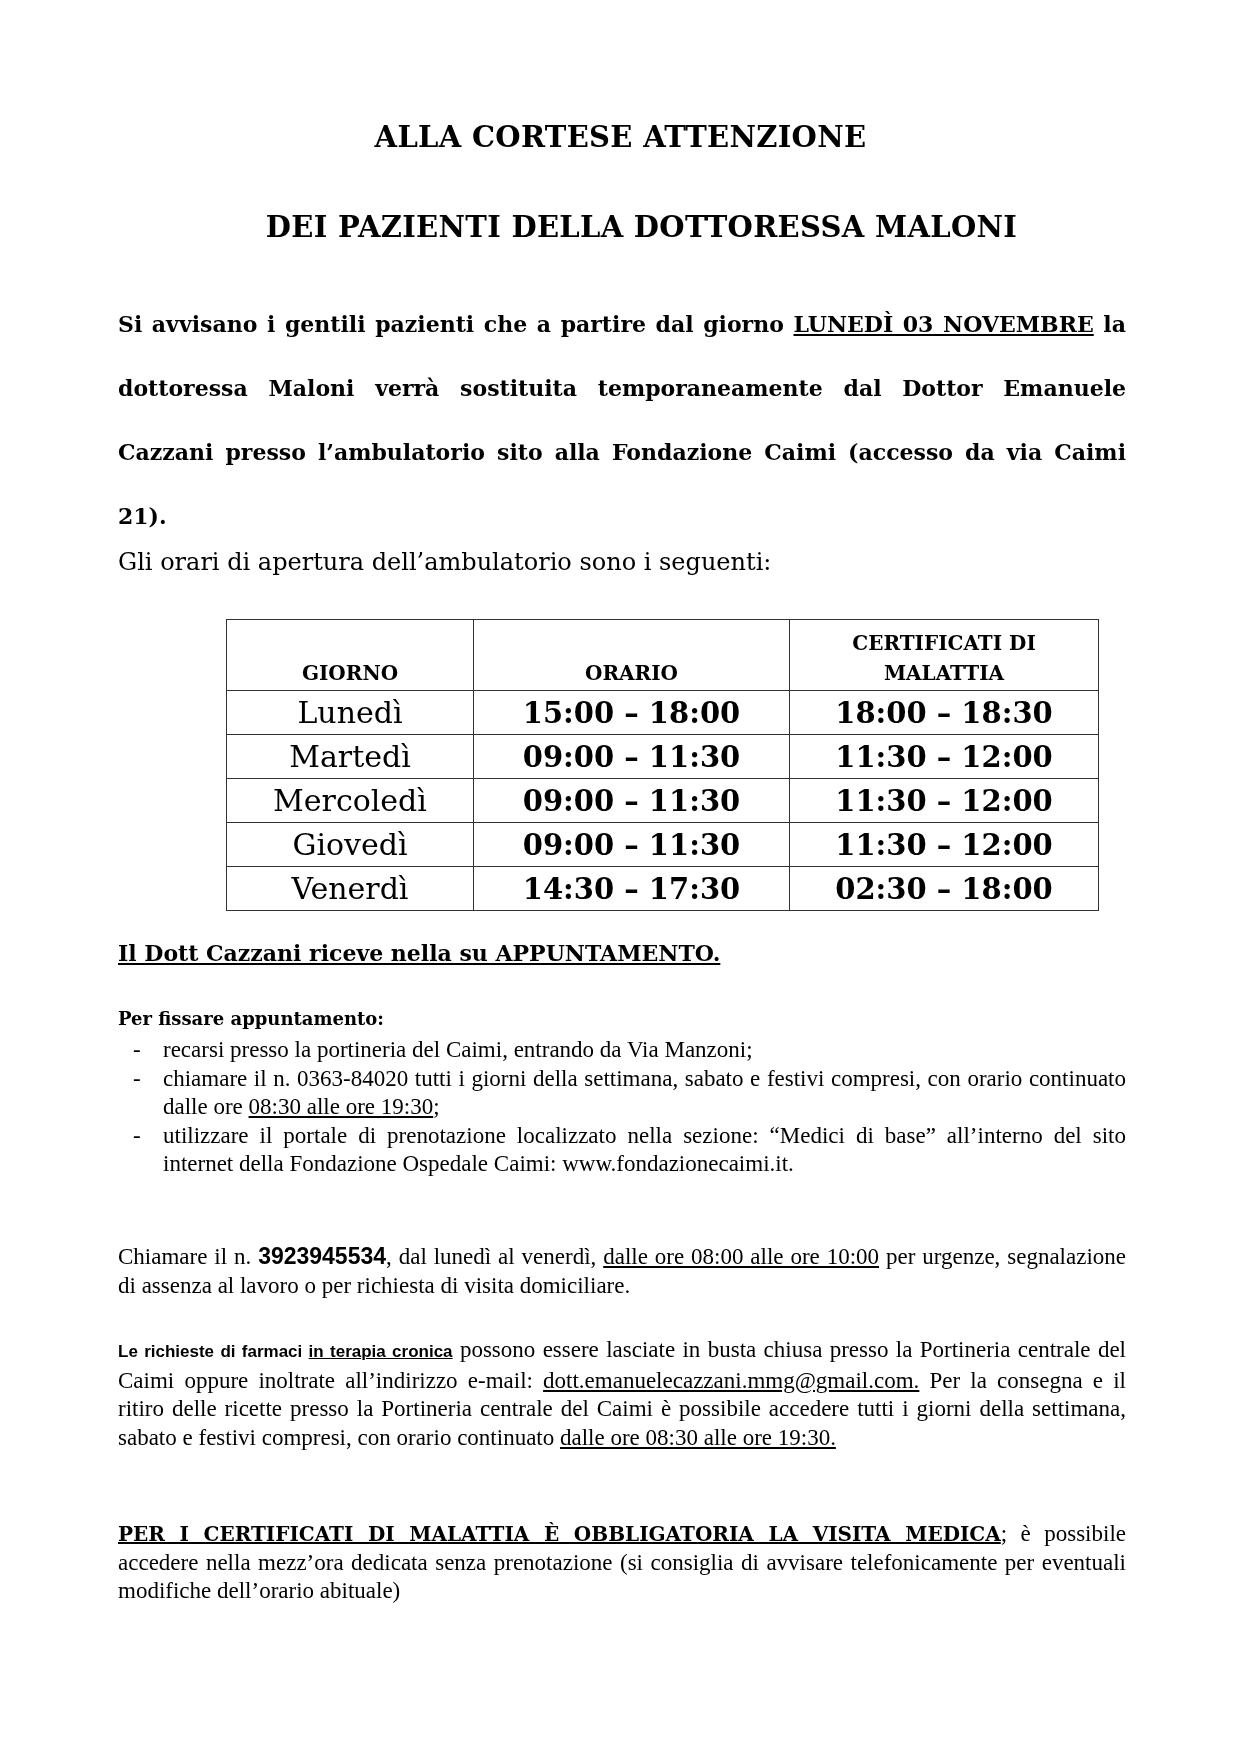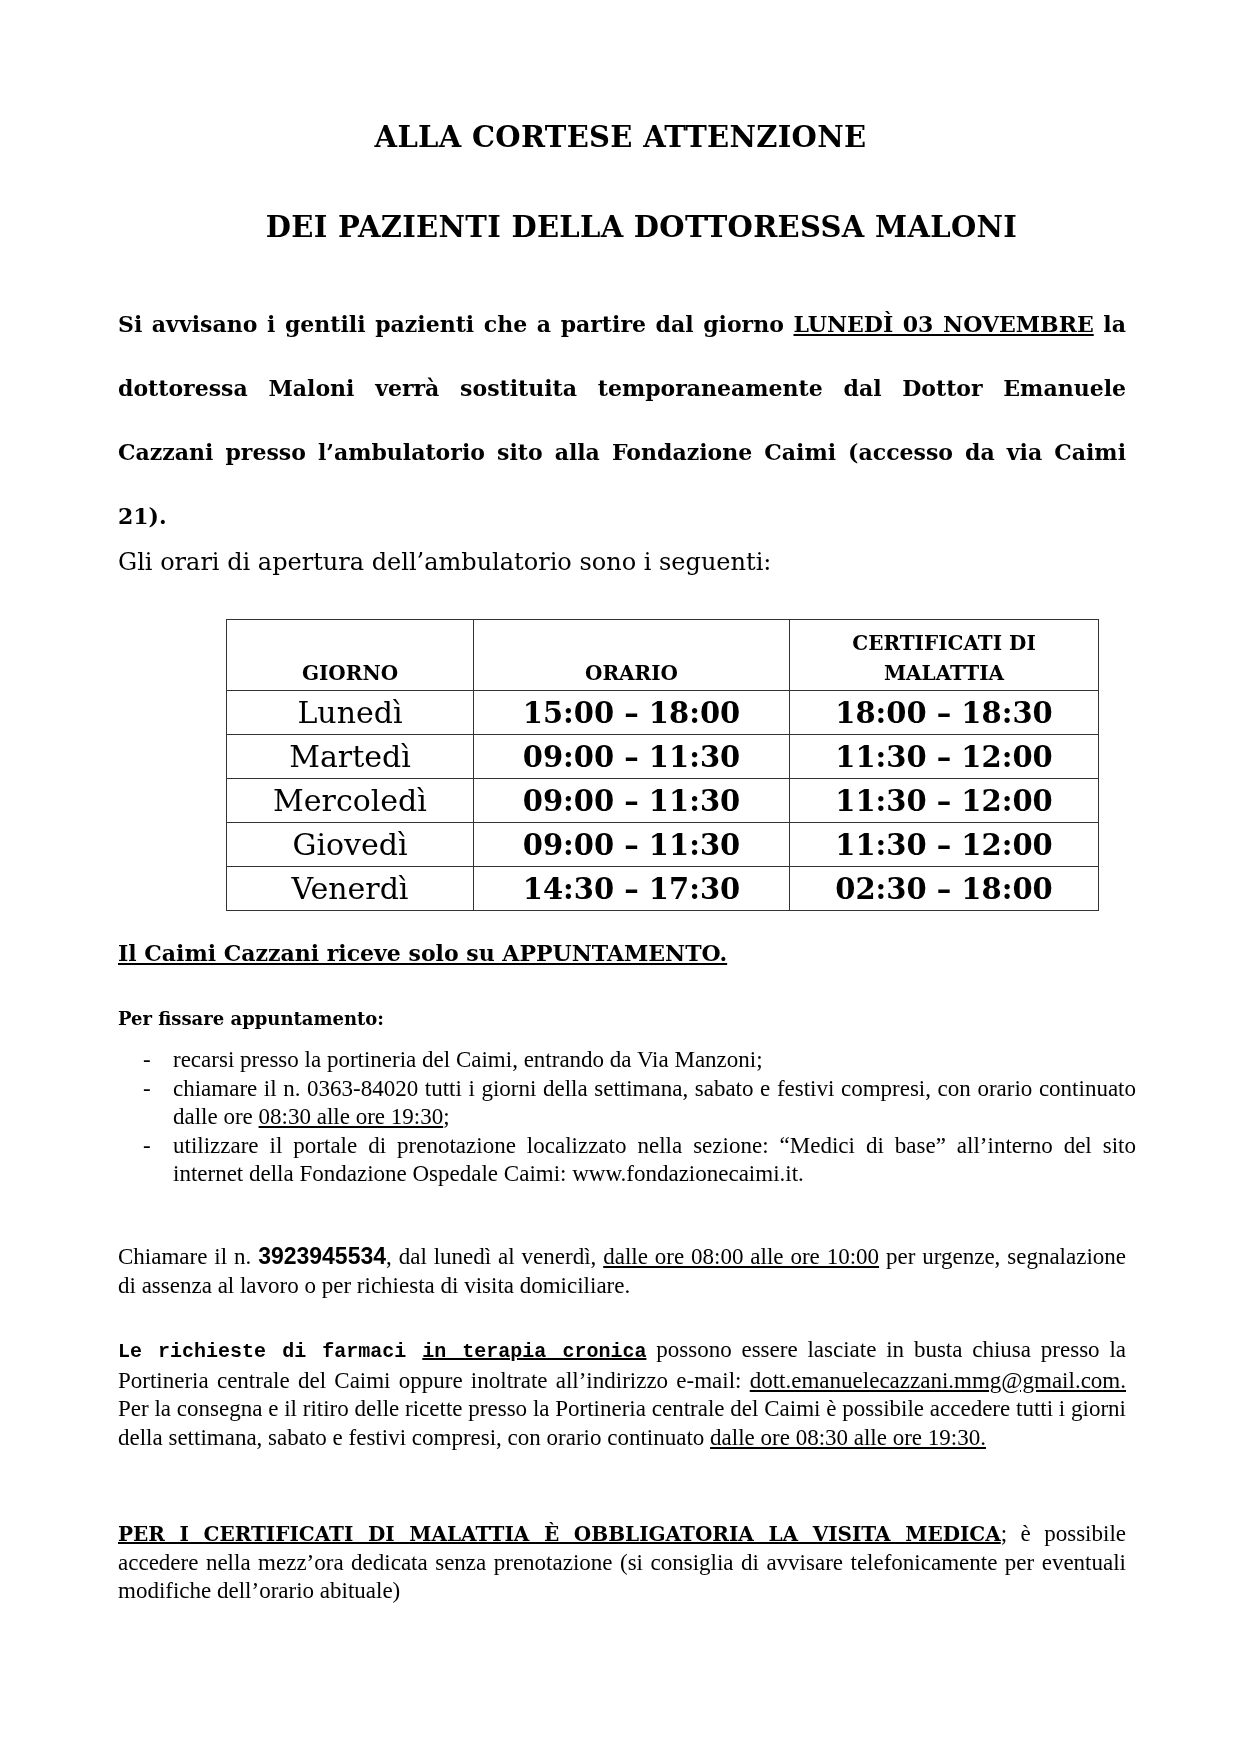--- a/index.html
+++ b/index.html
@@ -13,27 +13,27 @@
   .lead { position: absolute; left: 118px; top: 548px; font-family: "DejaVu Serif", serif; font-size: 24px; }
   table.sched { position: absolute; left: 226px; top: 619px; width: 873px; border-collapse: collapse; font-family: "DejaVu Serif", serif; }
   table.sched td, table.sched th { border: 1.5px solid #333; text-align: center; padding: 0; }
   table.sched th { font-weight: bold; font-size: 20px; vertical-align: bottom; height: 66px; line-height: 30px; padding-bottom: 2px; }
   table.sched td { height: 43px; }
   td.day { font-size: 30px; font-weight: normal; width: 246px; }
   td.time { font-size: 29px; font-weight: bold; }
   th.c1 { width: 246px; } th.c2 { width: 315px; }
   .appt { position: absolute; left: 118px; top: 940px; font-family: "DejaVu Serif", serif; font-weight: bold; font-size: 22px; text-decoration: underline; }
   .howto { position: absolute; left: 118px; top: 1008px; font-family: "DejaVu Serif", serif; font-weight: bold; font-size: 18px; }
-  .list { position: absolute; left: 118px; width: 1008px; top: 1036px; font-family: "Liberation Serif", serif; font-size: 23px; line-height: 28.5px; margin: 10px; padding: 0; list-style: none; }
+  .list { position: absolute; left: 118px; width: 1008px; top: 1036px; font-family: "Liberation Serif", serif; font-size: 23px; line-height: 28.5px; margin: 0; padding: 0; list-style: none; }
   .list li { position: relative; padding-left: 45px; text-align: justify; text-align-last: left; }
   .list li::before { content: "-"; position: absolute; left: 15px; top: 0; }
   .urg { position: absolute; left: 118px; width: 1008px; top: 1242px; font-family: "Liberation Serif", serif; font-size: 23px; line-height: 28.5px; text-align: justify; text-align-last: left; }
   .urg b { font-family: "Liberation Sans", sans-serif; }
   .farm { position: absolute; left: 118px; width: 1008px; top: 1336px; font-family: "Liberation Serif", serif; font-size: 23px; line-height: 28.5px; text-align: justify; text-align-last: left; }
-  .farm b { font-family: Liberation Mono, monospace; font-size: 20px; }
+  .farm b { font-family: Liberation Sans, sans-serif; font-size: 17px; }
   .cert { position: absolute; left: 118px; width: 1008px; top: 1520px; font-family: "Liberation Serif", serif; font-size: 23px; line-height: 28.5px; text-align: justify; text-align-last: left; }
   .cert b { font-family: "DejaVu Serif", serif; font-size: 20px; }
 </style>
 </head>
 <body>
 
 <div class="page">
 
   <div class="title t1">ALLA CORTESE ATTENZIONE</div>
   <div class="title t2">DEI PAZIENTI DELLA DOTTORESSA MALONI</div>
@@ -72,21 +72,21 @@
         <td class="time">11:30 – 12:00</td>
       </tr>
       <tr>
         <td class="day">Venerdì</td>
         <td class="time">14:30 – 17:30</td>
         <td class="time">02:30 – 18:00</td>
       </tr>
     </tbody>
   </table>
 
-  <div class="appt">Il Caimi Cazzani riceve solo su APPUNTAMENTO.</div>
+  <div class="appt">Il Dott Cazzani riceve nella su APPUNTAMENTO.</div>
 
   <div class="howto">Per fissare appuntamento:</div>
 
   <ul class="list">
     <li><span>recarsi presso la portineria del Caimi, entrando da Via Manzoni;</span></li>
     <li><span>chiamare il n. 0363-84020 tutti i giorni della settimana, sabato e festivi compresi, con orario continuato dalle ore </span><span class="u">08:30 alle ore 19:30</span><span>;</span></li>
     <li><span>utilizzare il portale di prenotazione localizzato nella sezione: “Medici di base” all’interno del sito internet della Fondazione Ospedale Caimi: www.fondazionecaimi.it.</span></li>
   </ul>
 
   <div class="urg"><span>Chiamare il n. </span><b>3923945534</b><span>, dal lunedì al venerdì, </span><span class="u">dalle ore 08:00 alle ore 10:00</span><span> per urgenze, segnalazione di assenza al lavoro o per richiesta di visita domiciliare.</span></div>

